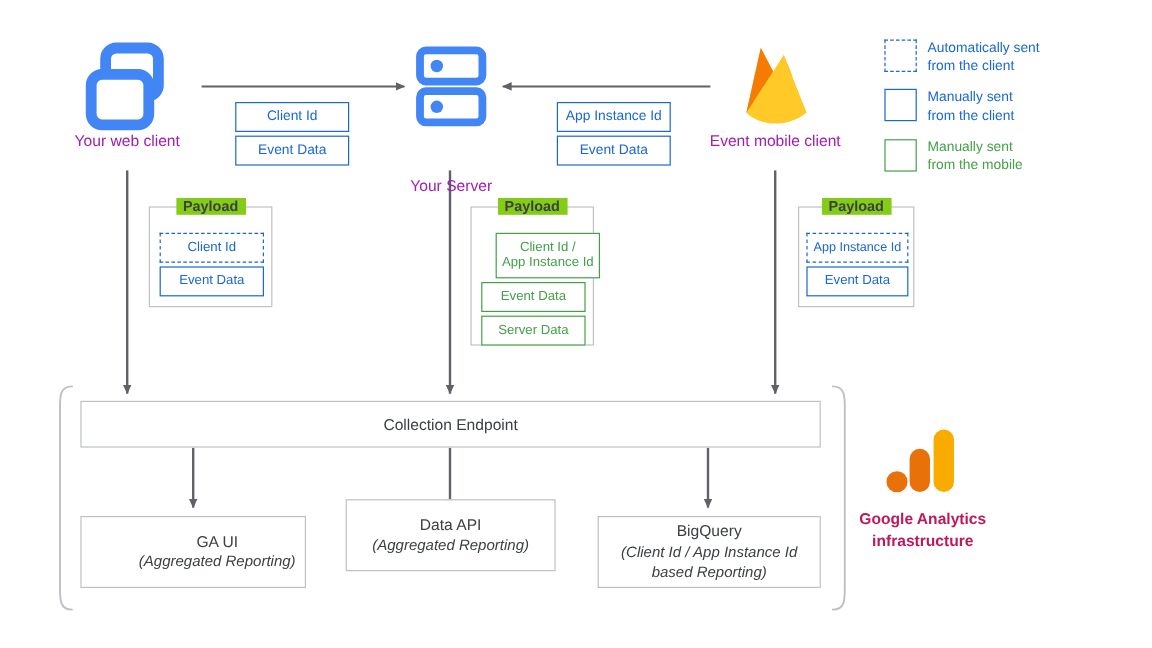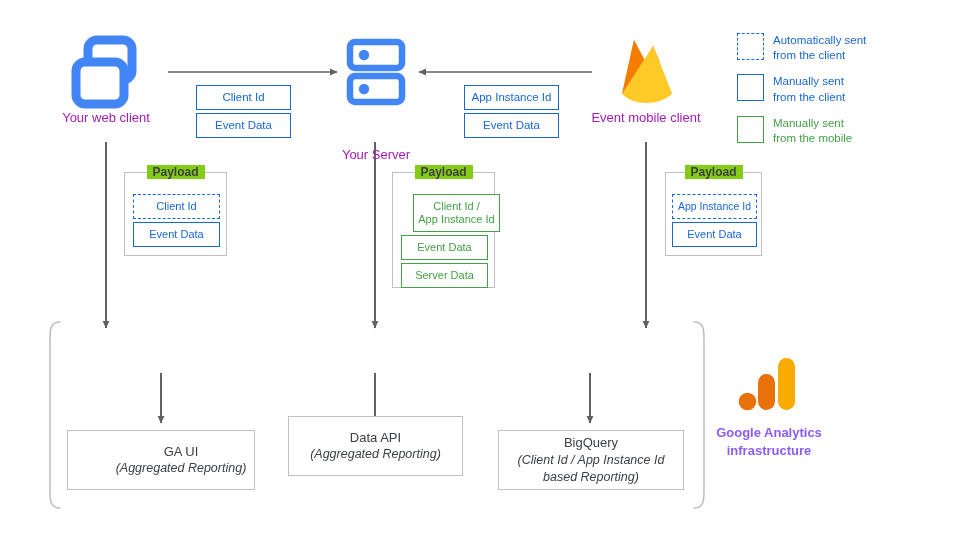--- a/index.html
+++ b/index.html
@@ -58,21 +58,21 @@
     width:27px;height:27px;box-sizing:border-box;flex:0 0 auto;margin-right:9px;
   }
   .sw-dash-blue{border:1.6px dashed #1967d2;}
   .sw-solid-blue{border:1.6px solid #1967d2;}
   .sw-solid-green{border:1.6px solid #43a047;}
   .legend-text{font-size:11.5px;line-height:1.32;}
   .legend-text.blue{color:#1967d2;}
   .legend-text.green{color:#43a047;}
 
   .ga-caption{
-    font-size:13px;color:#8b5cf6;text-align:center;line-height:1.35;
+    font-size:13px;color:#be185d;text-align:center;line-height:1.35;
     font-weight:bold;
   }
   svg{display:block;overflow:visible;}
 </style>
 </head>
 <body>
 
 <div id="canvas">
 
   <svg class="abs" style="left:0;top:0;width:960px;height:540px;" viewBox="0 0 960 540">
@@ -149,20 +149,23 @@
     <div class="pbox green-solid" style="position:absolute;left:8px;top:62px;width:87px;height:25px;">Event Data</div>
     <div class="pbox green-solid" style="position:absolute;left:8px;top:90px;width:87px;height:25px;">Server Data</div>
   </div>
 
   <div class="abs payload" style="left:665px;top:172px;width:97px;height:84px;">
     <div class="payload-title">Payload</div>
     <div class="pbox blue-dash" style="position:absolute;left:6px;top:21px;width:85px;height:25px;font-size:10.5px;">App Instance Id</div>
     <div class="pbox blue-solid" style="position:absolute;left:6px;top:49px;width:85px;height:25px;">Event Data</div>
   </div>
 
+  <div class="abs gbox" style="left:67px;top:334px;width:617px;height:39px;">
+    <span>Collection Endpoint</span>
+  </div>
 
   <div class="abs gbox" style="left:67px;top:430px;width:188px;height:60px;padding-left:40px;">
     <span>GA UI</span>
     <span class="sub">(Aggregated Reporting)</span>
   </div>
 
   <div class="abs gbox" style="left:288px;top:416px;width:175px;height:60px;">
     <span>Data API</span>
     <span class="sub">(Aggregated Reporting)</span>
   </div>

